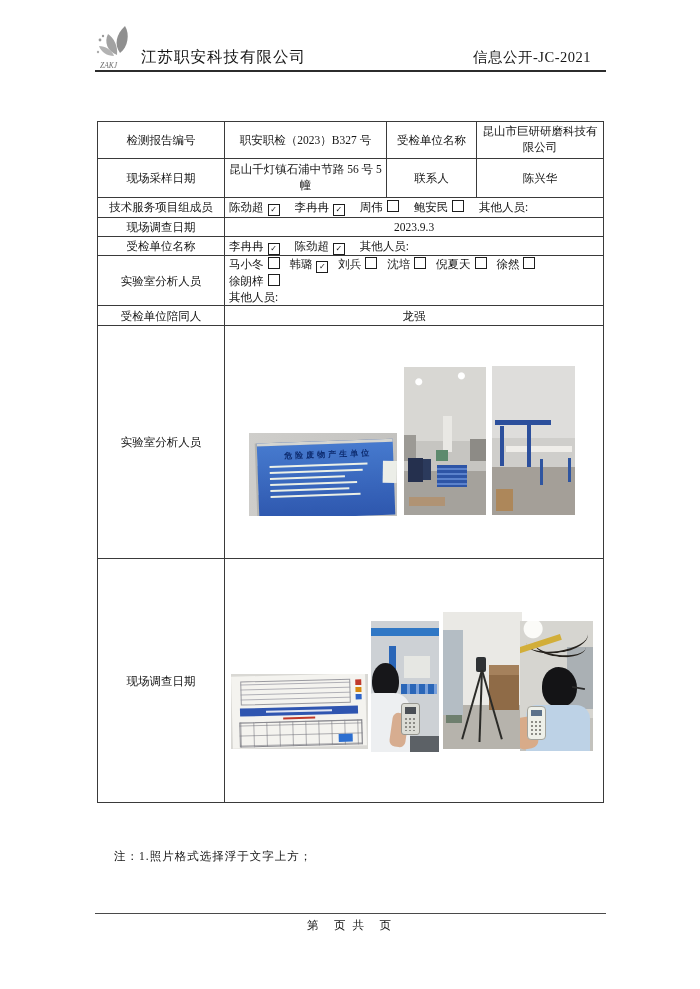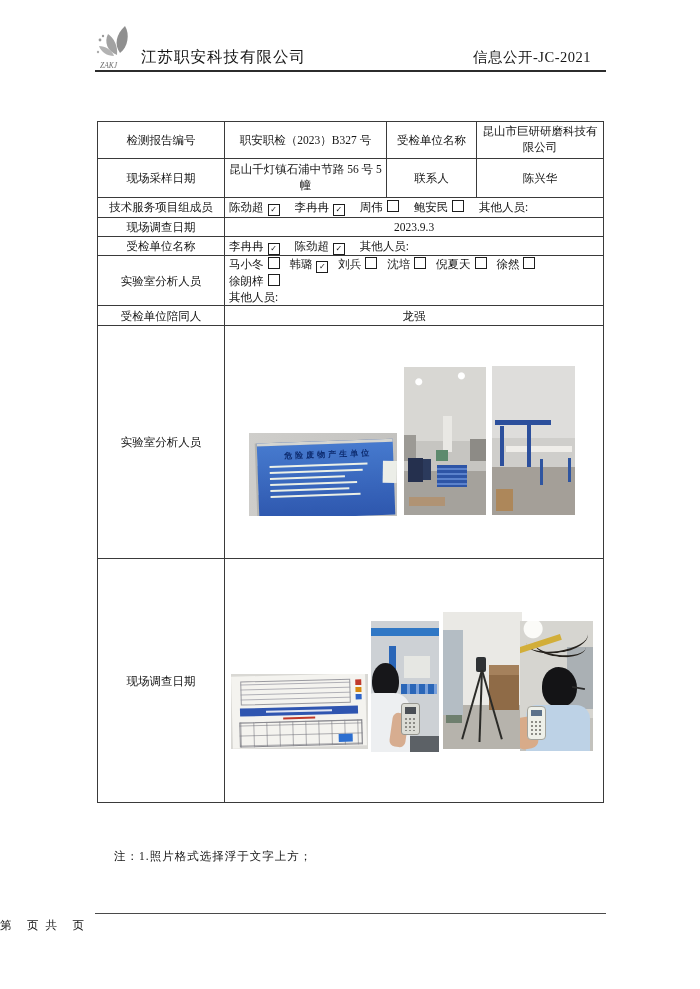--- a/index.html
+++ b/index.html
@@ -140,21 +140,21 @@
           border-radius:10px 14px 0 0;}
   .handB{position:absolute;left:-5px;top:96px;width:22px;height:32px;background:#d8ab89;
          border-radius:8px;transform:rotate(-10deg);}
   .devB{position:absolute;left:7px;top:85px;width:17px;height:32px;background:#eef0e9;
         border:1px solid #a3a39c;border-radius:4px;}
   .devB .dev-screen{background:#5b718a;height:6px;}
 
   
   .note{position:absolute;left:98px;top:833px;margin:16px;font-size:11.5px;letter-spacing:1px;}
   .foot-rule{position:absolute;left:95px;top:913px;width:511px;border-top:1.5px solid #4a4a4a;}
-  .foot-text{position:absolute;left:0;top:918px;width:700px;text-align:left;
+  .foot-text{position:absolute;left:0;top:918px;width:700px;text-align:center;
              font-size:11.5px;letter-spacing:2px;}
 </style>
 </head>
 <body>
 
 <div class="page">
 
   <svg class="logo" viewBox="0 0 48 46">
     <path d="M31,2 C22,10 20,21 26,29 C34,23 36,10 31,2 Z" fill="#8f8f8f"></path>
     <path d="M14,10 C10,18 13,27 23,31 C24,22 20,14 14,10 Z" fill="#a2a2a2"></path>

